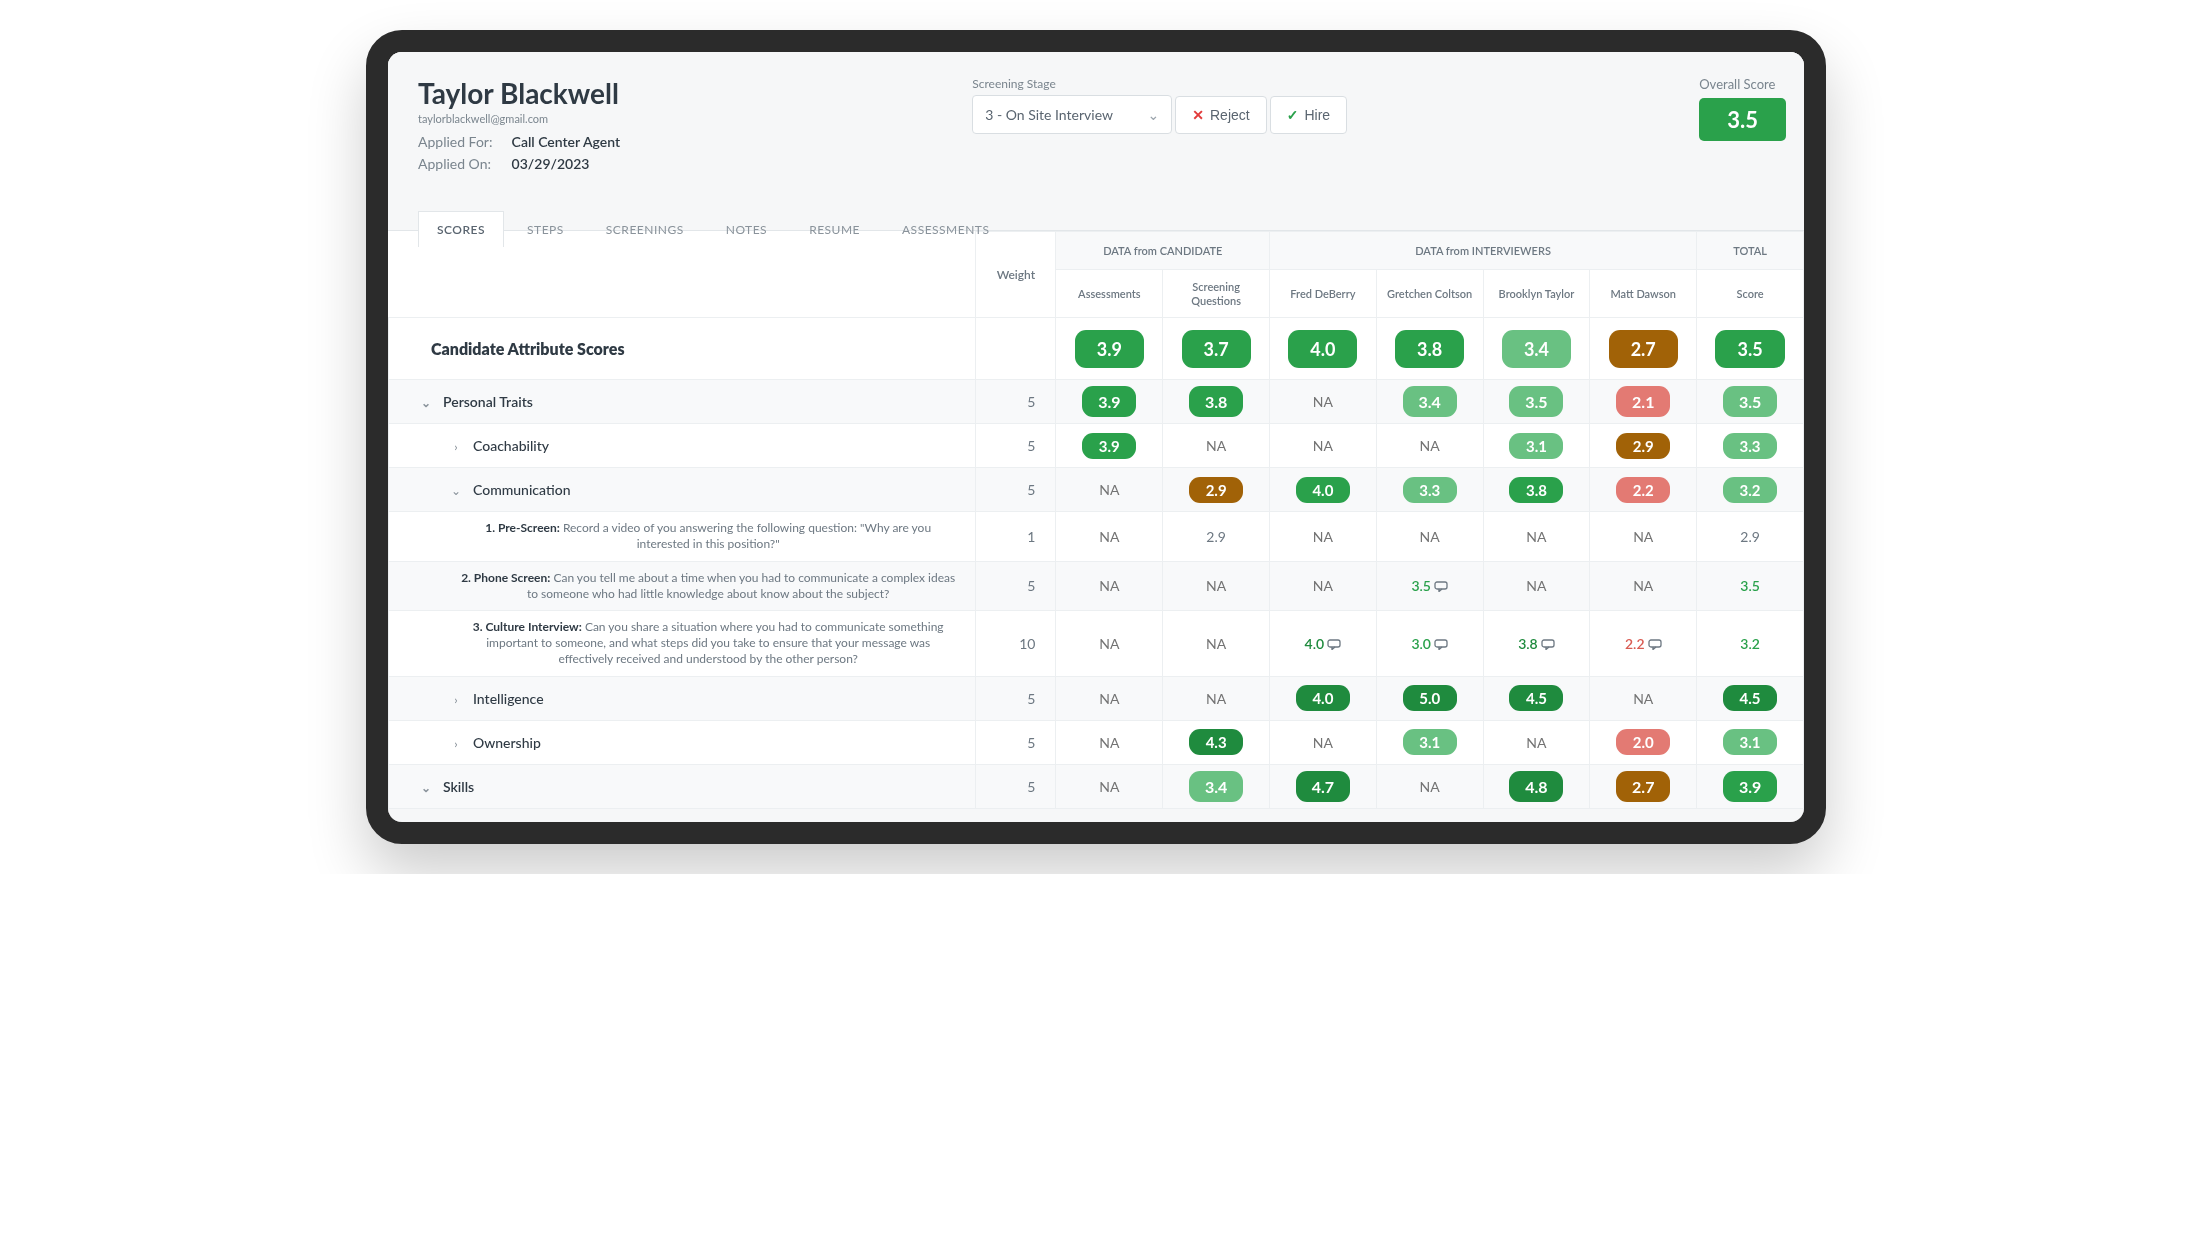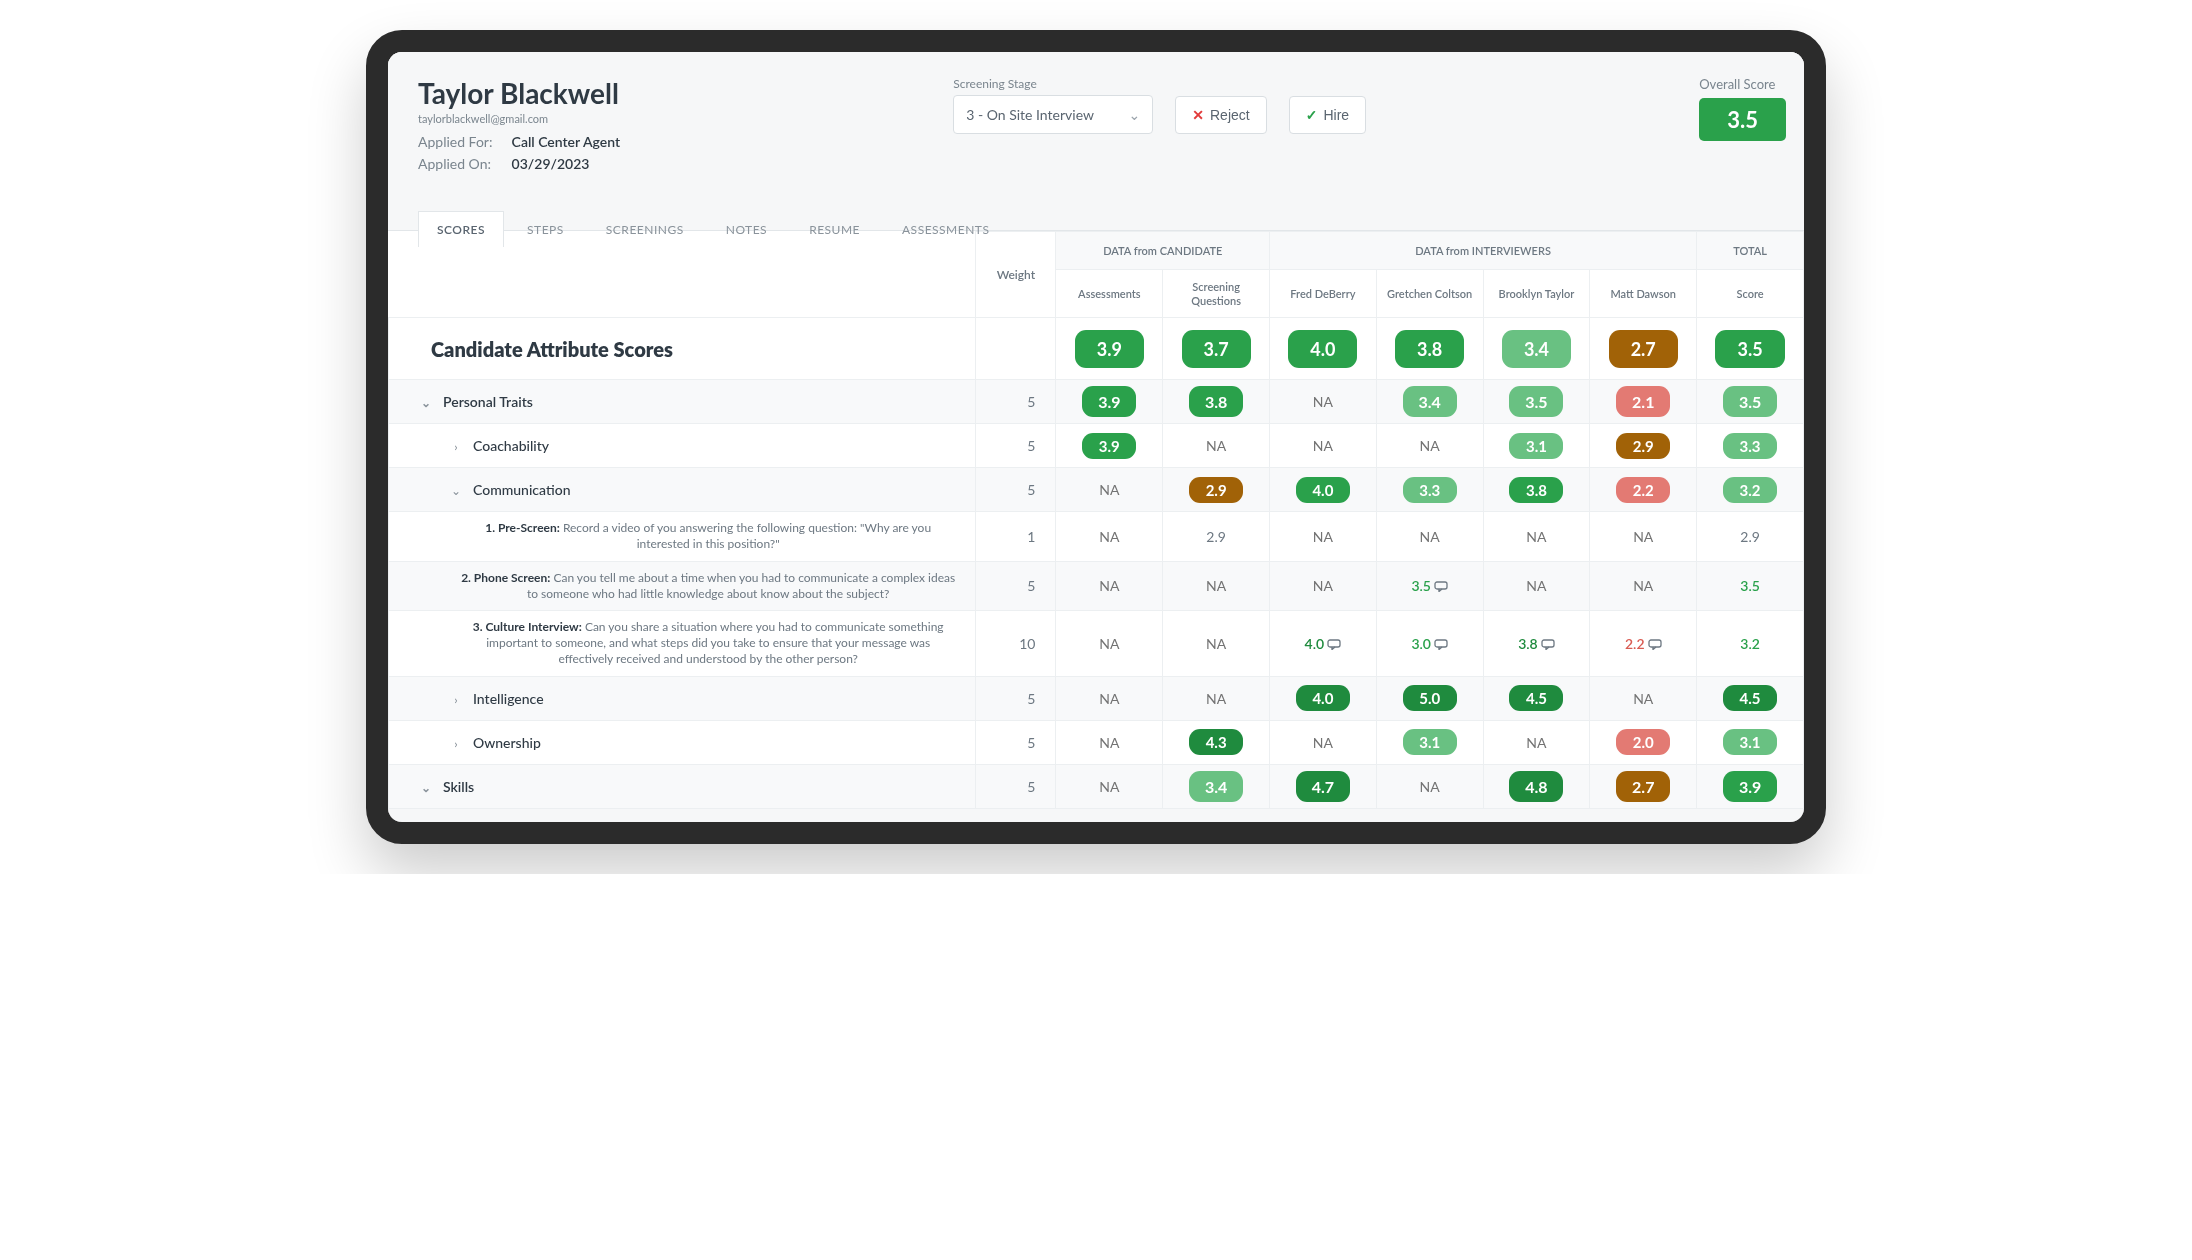--- a/index.html
+++ b/index.html
@@ -32,21 +32,21 @@
     display: flex;
     justify-content: space-between;
     align-items: flex-start;
   }
   .cand-block { }
   .cand-name { font-size: 28px; font-weight: 700; color: #2f3a44; }
   .cand-email { font-size: 11px; color: #7a858e; margin-top: 2px; }
   .cand-meta { font-size: 14px; color: #7a858e; margin-top: 6px; line-height: 1.6; }
   .cand-meta-label { display: inline-block; width: 90px; }
   .cand-meta-val { color: #2f3a44; font-weight: 600; }
-  .stage-block { display:flex; gap:22px; align-items:flex-end; }
+  .stage-block { display:flex; gap:3px; align-items:flex-end; }
   .stage-label { font-size:12px; color:#7a858e; margin-bottom:4px; }
   .dropdown {
     border:1px solid #d9dee2; background:#fff; border-radius:4px;
     padding:10px 12px; font-size:14px; color:#5a6570; width:200px;
     display:flex; justify-content:space-between; align-items:center;
   }
   .dropdown .chev { color:#9aa3ab; }
   .btn {
     border:1px solid #d9dee2; background:#fff; border-radius:4px;
     padding:10px 16px; font-size:14px; color:#5a6570; cursor:pointer;
@@ -93,21 +93,21 @@
 
   tbody td { height:44px; font-size:14px; color:#6d7882; text-align:center; vertical-align:middle; }
   tbody tr:nth-child(odd) td { background:#fff; }
   tbody tr:nth-child(even) td { background:#f8f9fa; }
   .row-label {
     text-align:left; padding-left: 30px; color:#2f3a44; font-weight:600;
   }
   .row-label.depth1 { padding-left: 60px; font-weight:500; }
   .row-label.depth2 { padding-left: 70px; font-weight:400; font-size:12px; color:#6d7882; line-height:1.35; padding-top:8px; padding-bottom:8px; padding-right:18px;text-align:center; }
   .row-label.depth2 .step-title { font-weight:700; color:#2f3a44; }
-  .big-row .row-label { font-size:20px; font-weight:800;padding-left:42px; }
+  .big-row .row-label { font-size:16px; font-weight:800;padding-left:42px; }
   .toggle-ic { display:inline-block; width:14px; text-align:center; margin-right:10px; color:#8a939b; font-size:12px;}
   .toggle-ic.caret-right::before { content:"›"; }
   .toggle-ic.caret-down::before { content:"⌄"; }
   .weight-cell { text-align:right; padding-right:20px; }
   .pill {
     display:inline-block; min-width:54px; padding:6px 14px; border-radius:11px;
     color:#fff; font-weight:700; font-size:16px;
   }
   .pill.big { padding:8px 22px; font-size:18px; }
   .pill.small { padding:4px 14px; font-size:15px; }

